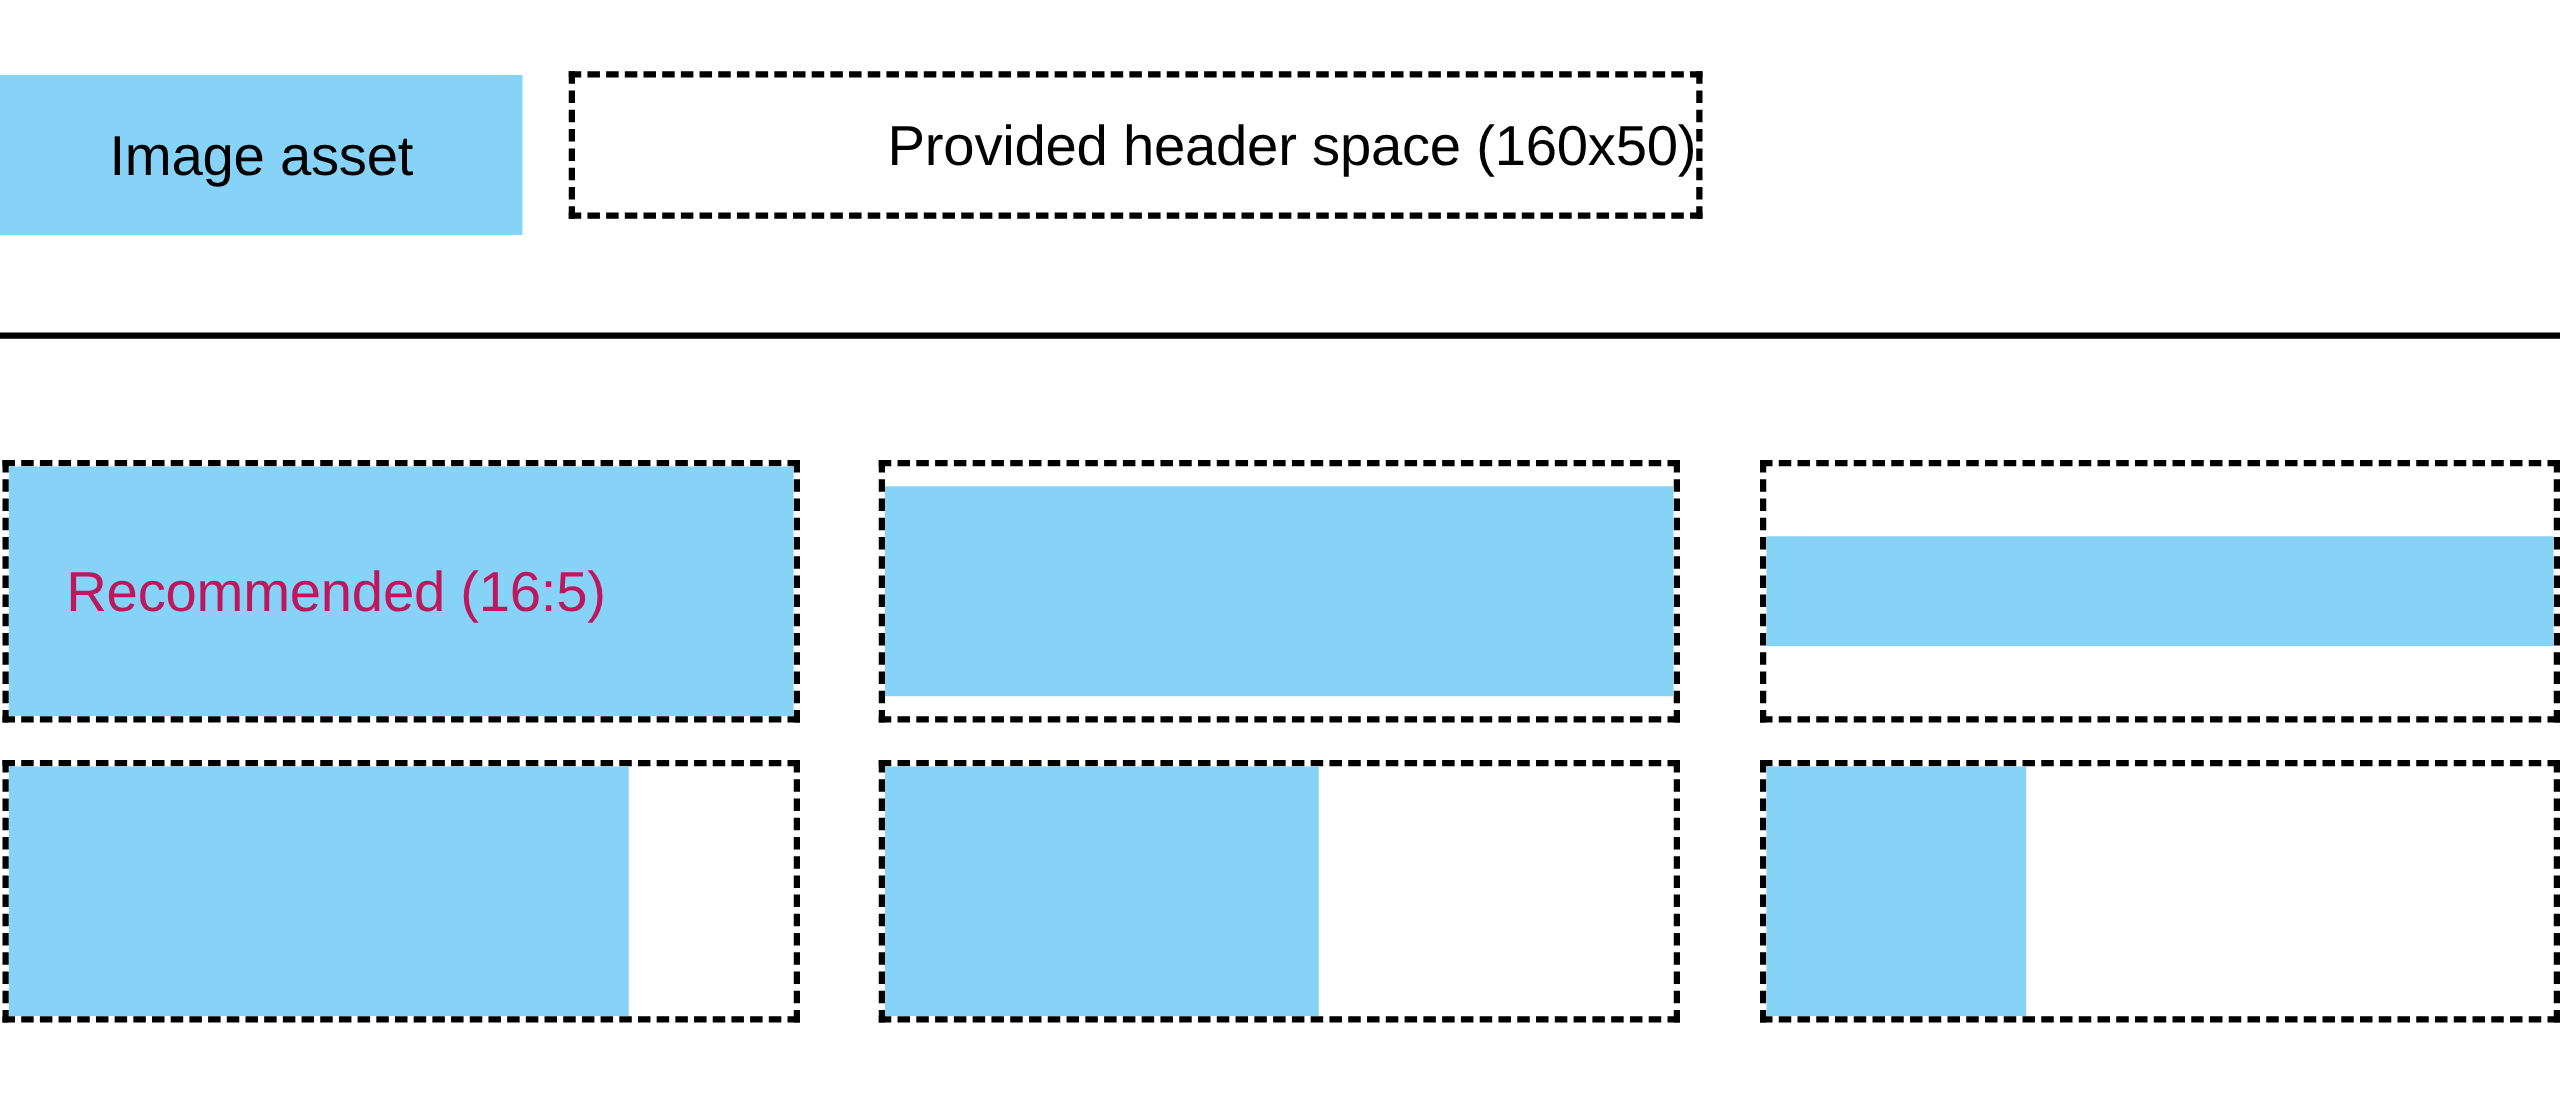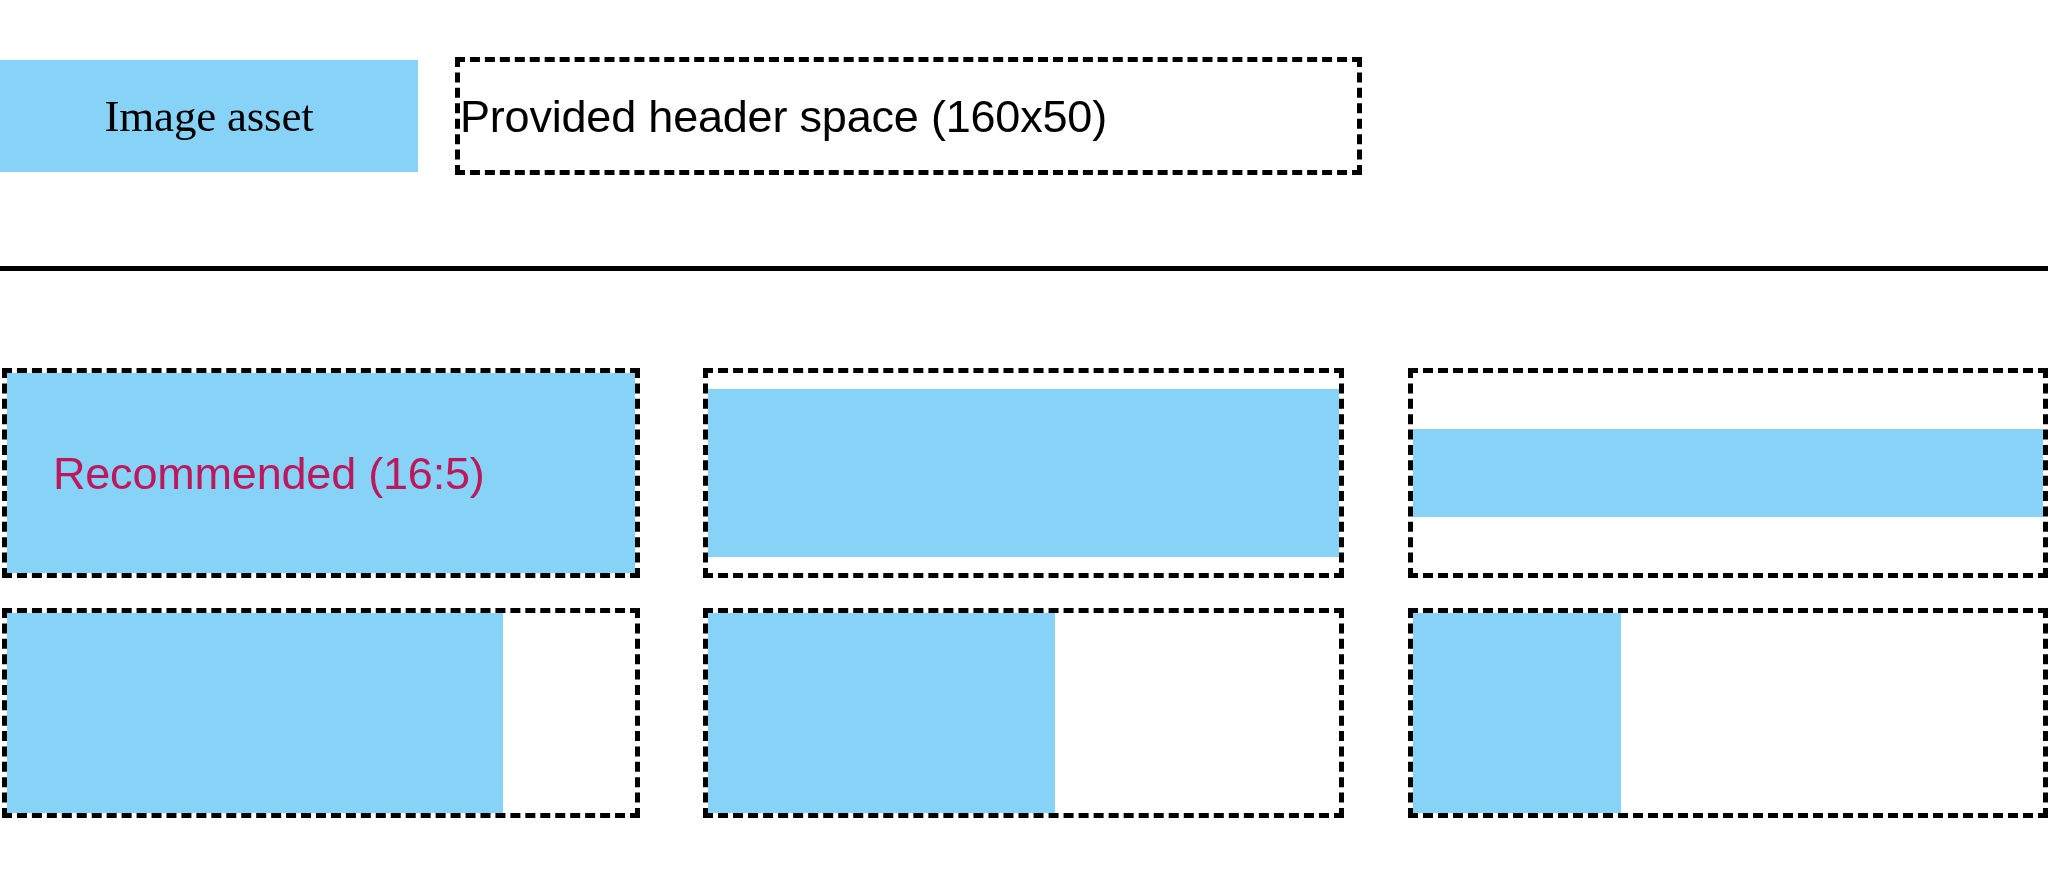--- a/index.html
+++ b/index.html
@@ -23,46 +23,45 @@
     left: 0;
     top: 57px;
     width: 2048px;
     height: 118px;
   }
   #image-asset-chip {
     position: absolute;
     left: 0;
     top: 3px;
     width: 418px;
-    height: 112px;
+    height: 128px;
     background: #86d3f7;
     display: flex;
     align-items: center;
     justify-content: center;
-    font-family: Liberation Serif, serif;
   }
   #image-asset-chip .chip-label {
     font-size: 45px;
     line-height: 1;
     letter-spacing: -0.2px;
     color: #000;
     white-space: nowrap;
   }
   #header-space-box {
     position: absolute;
     left: 455px;
     top: 0;
     width: 907px;
     height: 118px;
     box-sizing: border-box;
     border: 5px dashed #000000;
     background: #ffffff;
     display: flex;
     align-items: center;
-    justify-content: flex-start;
+    justify-content: flex-end;
   }
   #header-space-box .box-label {
     font-size: 45px;
     line-height: 1;
     letter-spacing: -0.2px;
     color: #000;
     white-space: nowrap;
   }
 
   

